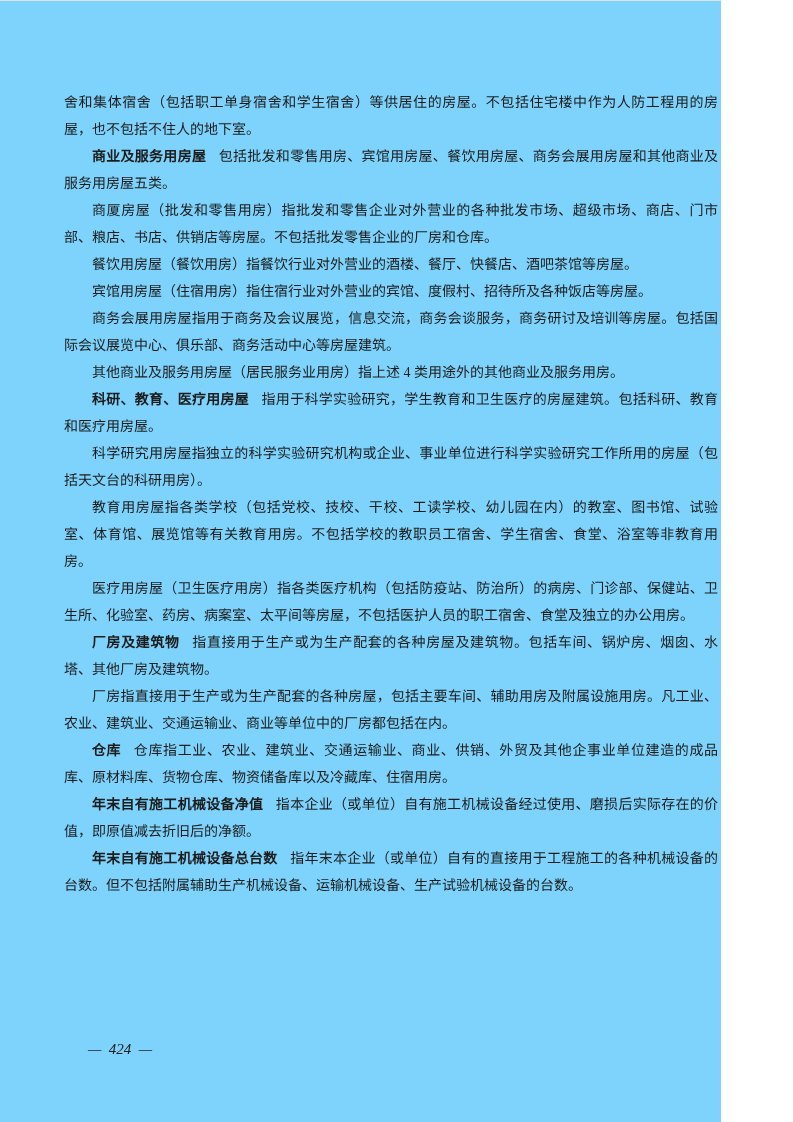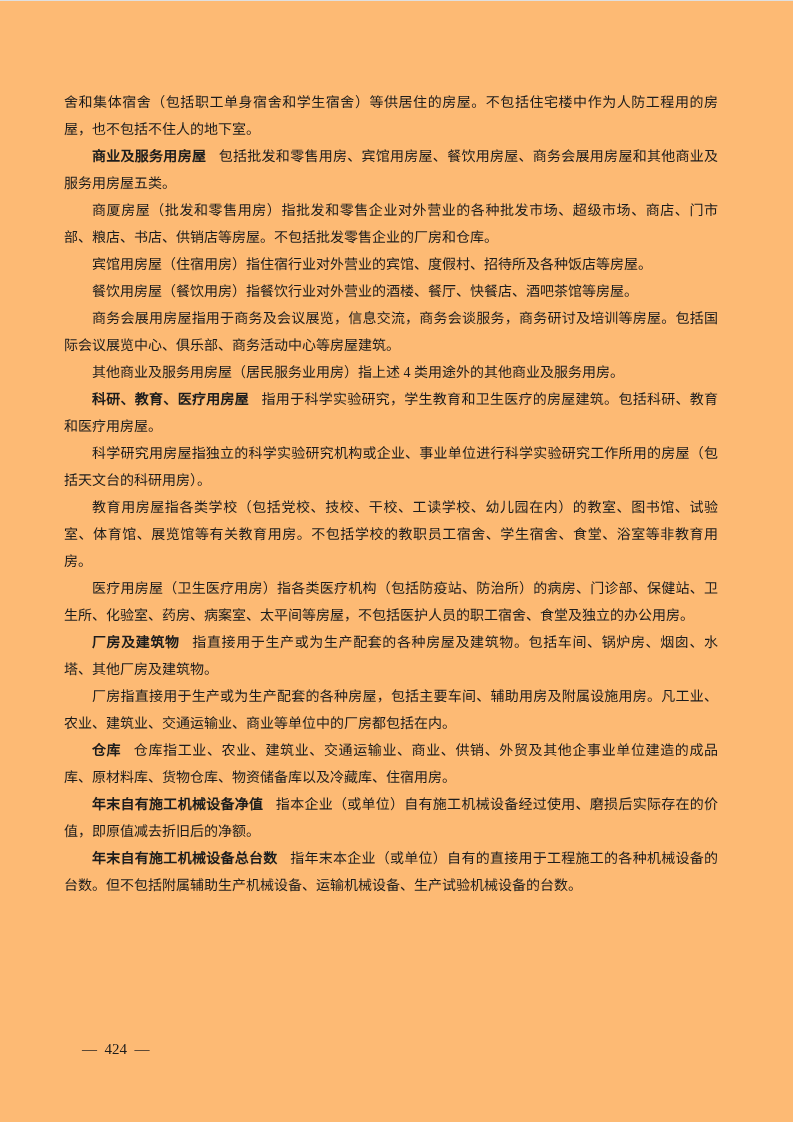--- a/index.html
+++ b/index.html
@@ -11,23 +11,23 @@
     width: 793px;
     height: 1122px;
     position: relative;
     font-family: "Liberation Serif", "DejaVu Serif", serif;
     color: #1c1c1c;
     overflow: hidden;
   }
   .page {
     position: absolute;
     left: 0; top: 0;
-    width: 793px;
+    width: 721px;
     height: 1122px;
-    background: #fdba74;
+    background: #7dd3fc;
     border-top: 1px solid #e0e0e0; 
     box-sizing: border-box;
   }
   .text-block {
     position: absolute;
     left: 64px;
     top: 88px;
     width: 654px;
     font-size: 14px;
     line-height: 27px;
@@ -42,40 +42,41 @@
   .para.no-indent {
     text-indent: 0;
   }
   .term {
     font-weight: 700;
     font-family: Liberation Serif, serif;
     margin-right: 0.9em;
   }
   .page-number {
     position: absolute;
-    left: 82px;
+    left: 88px;
     top: 1038px;
     font-size: 15px;
     line-height: 20px;
     color: #1c1c1c;
     font-family: "Liberation Serif", "DejaVu Serif", serif;
     white-space: pre;
+    font-style: italic;
   }
 </style>
 </head>
 <body>
 
 <div class="page">
 
   <div class="text-block" id="text-block">
       <p class="para no-indent"><span>舍和集体宿舍（包括职工单身宿舍和学生宿舍）等供居住的房屋。不包括住宅楼中作为人防工程用的房屋，也不包括不住人的地下室。</span></p>
       <p class="para"><span class="term">商业及服务用房屋</span><span>包括批发和零售用房、宾馆用房屋、餐饮用房屋、商务会展用房屋和其他商业及服务用房屋五类。</span></p>
       <p class="para"><span>商厦房屋（批发和零售用房）指批发和零售企业对外营业的各种批发市场、超级市场、商店、门市部、粮店、书店、供销店等房屋。不包括批发零售企业的厂房和仓库。</span></p>
+      <p class="para"><span>餐饮用房屋（餐饮用房）指餐饮行业对外营业的酒楼、餐厅、快餐店、酒吧茶馆等房屋。</span></p>
       <p class="para"><span>宾馆用房屋（住宿用房）指住宿行业对外营业的宾馆、度假村、招待所及各种饭店等房屋。</span></p>
-      <p class="para"><span>餐饮用房屋（餐饮用房）指餐饮行业对外营业的酒楼、餐厅、快餐店、酒吧茶馆等房屋。</span></p>
       <p class="para"><span>商务会展用房屋指用于商务及会议展览，信息交流，商务会谈服务，商务研讨及培训等房屋。包括国际会议展览中心、俱乐部、商务活动中心等房屋建筑。</span></p>
       <p class="para"><span>其他商业及服务用房屋（居民服务业用房）指上述 4 类用途外的其他商业及服务用房。</span></p>
       <p class="para"><span class="term">科研、教育、医疗用房屋</span><span>指用于科学实验研究，学生教育和卫生医疗的房屋建筑。包括科研、教育和医疗用房屋。</span></p>
       <p class="para"><span>科学研究用房屋指独立的科学实验研究机构或企业、事业单位进行科学实验研究工作所用的房屋（包括天文台的科研用房）。</span></p>
       <p class="para"><span>教育用房屋指各类学校（包括党校、技校、干校、工读学校、幼儿园在内）的教室、图书馆、试验室、体育馆、展览馆等有关教育用房。不包括学校的教职员工宿舍、学生宿舍、食堂、浴室等非教育用房。</span></p>
       <p class="para"><span>医疗用房屋（卫生医疗用房）指各类医疗机构（包括防疫站、防治所）的病房、门诊部、保健站、卫生所、化验室、药房、病案室、太平间等房屋，不包括医护人员的职工宿舍、食堂及独立的办公用房。</span></p>
       <p class="para"><span class="term">厂房及建筑物</span><span>指直接用于生产或为生产配套的各种房屋及建筑物。包括车间、锅炉房、烟囱、水塔、其他厂房及建筑物。</span></p>
       <p class="para"><span>厂房指直接用于生产或为生产配套的各种房屋，包括主要车间、辅助用房及附属设施用房。凡工业、农业、建筑业、交通运输业、商业等单位中的厂房都包括在内。</span></p>
       <p class="para"><span class="term">仓库</span><span>仓库指工业、农业、建筑业、交通运输业、商业、供销、外贸及其他企事业单位建造的成品库、原材料库、货物仓库、物资储备库以及冷藏库、住宿用房。</span></p>
       <p class="para"><span class="term">年末自有施工机械设备净值</span><span>指本企业（或单位）自有施工机械设备经过使用、磨损后实际存在的价值，即原值减去折旧后的净额。</span></p>

